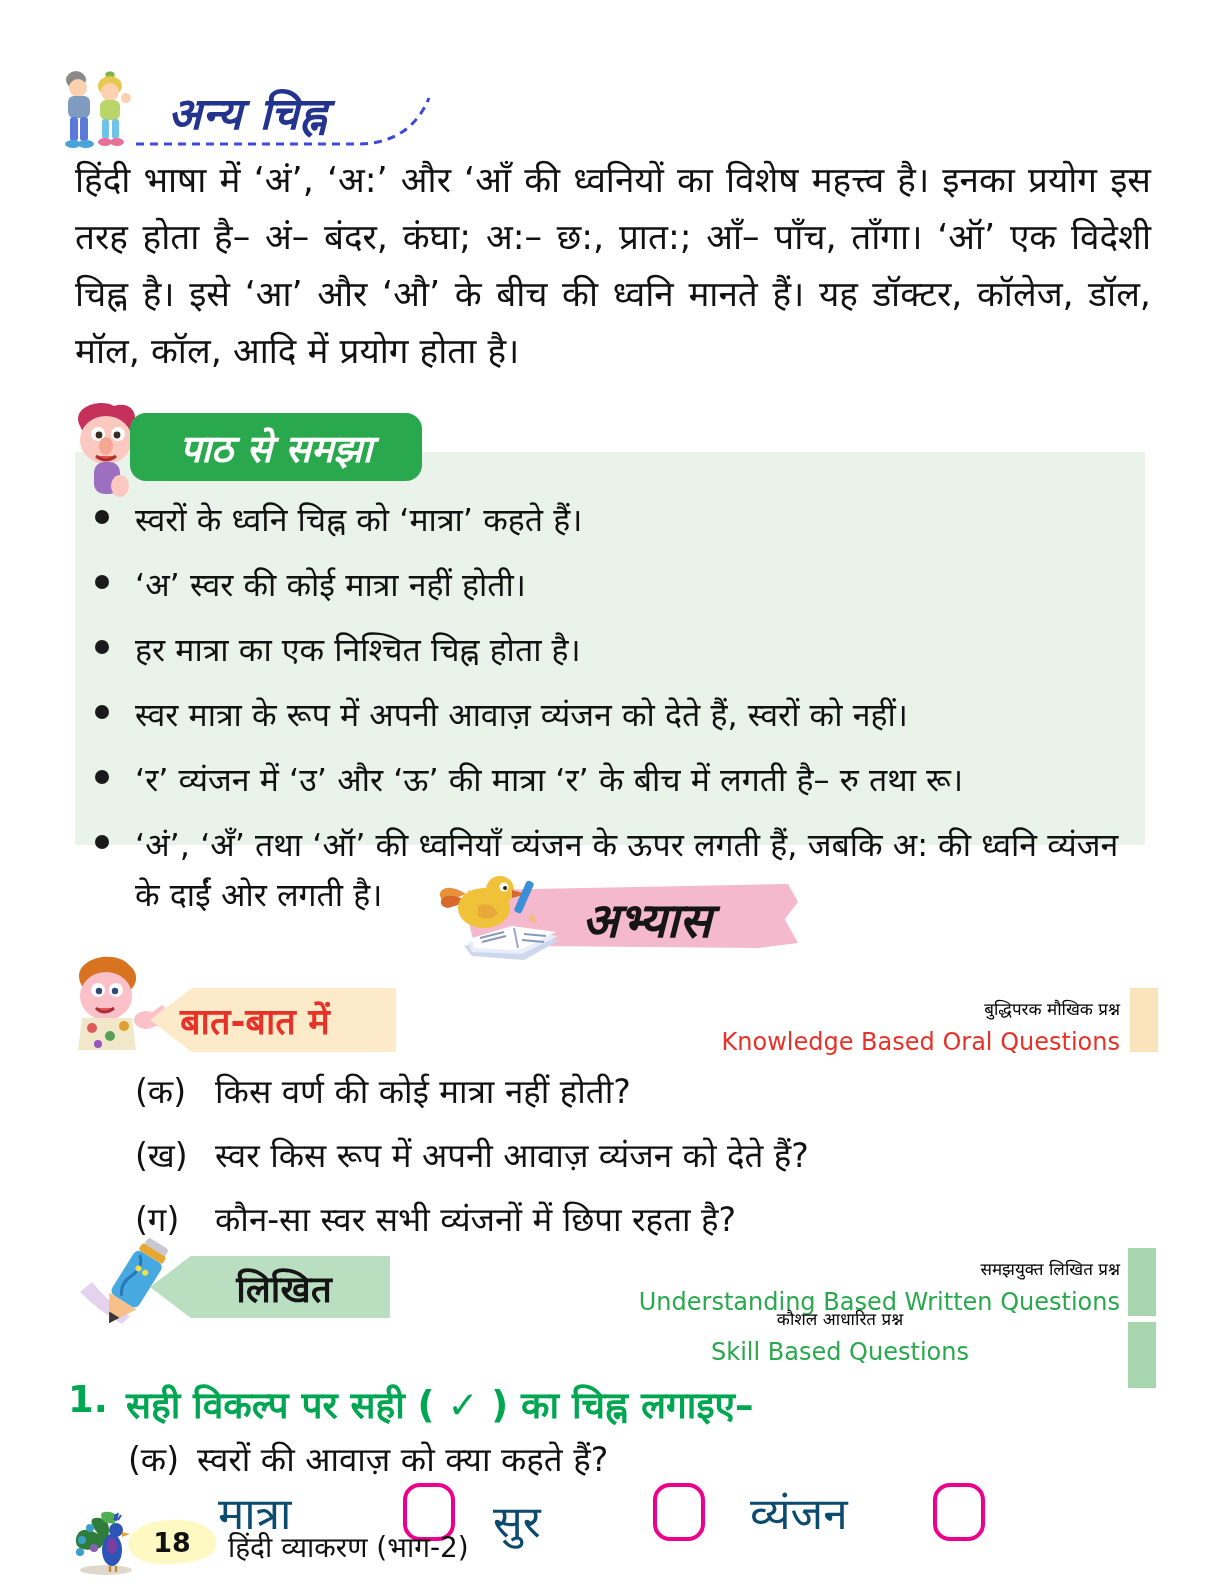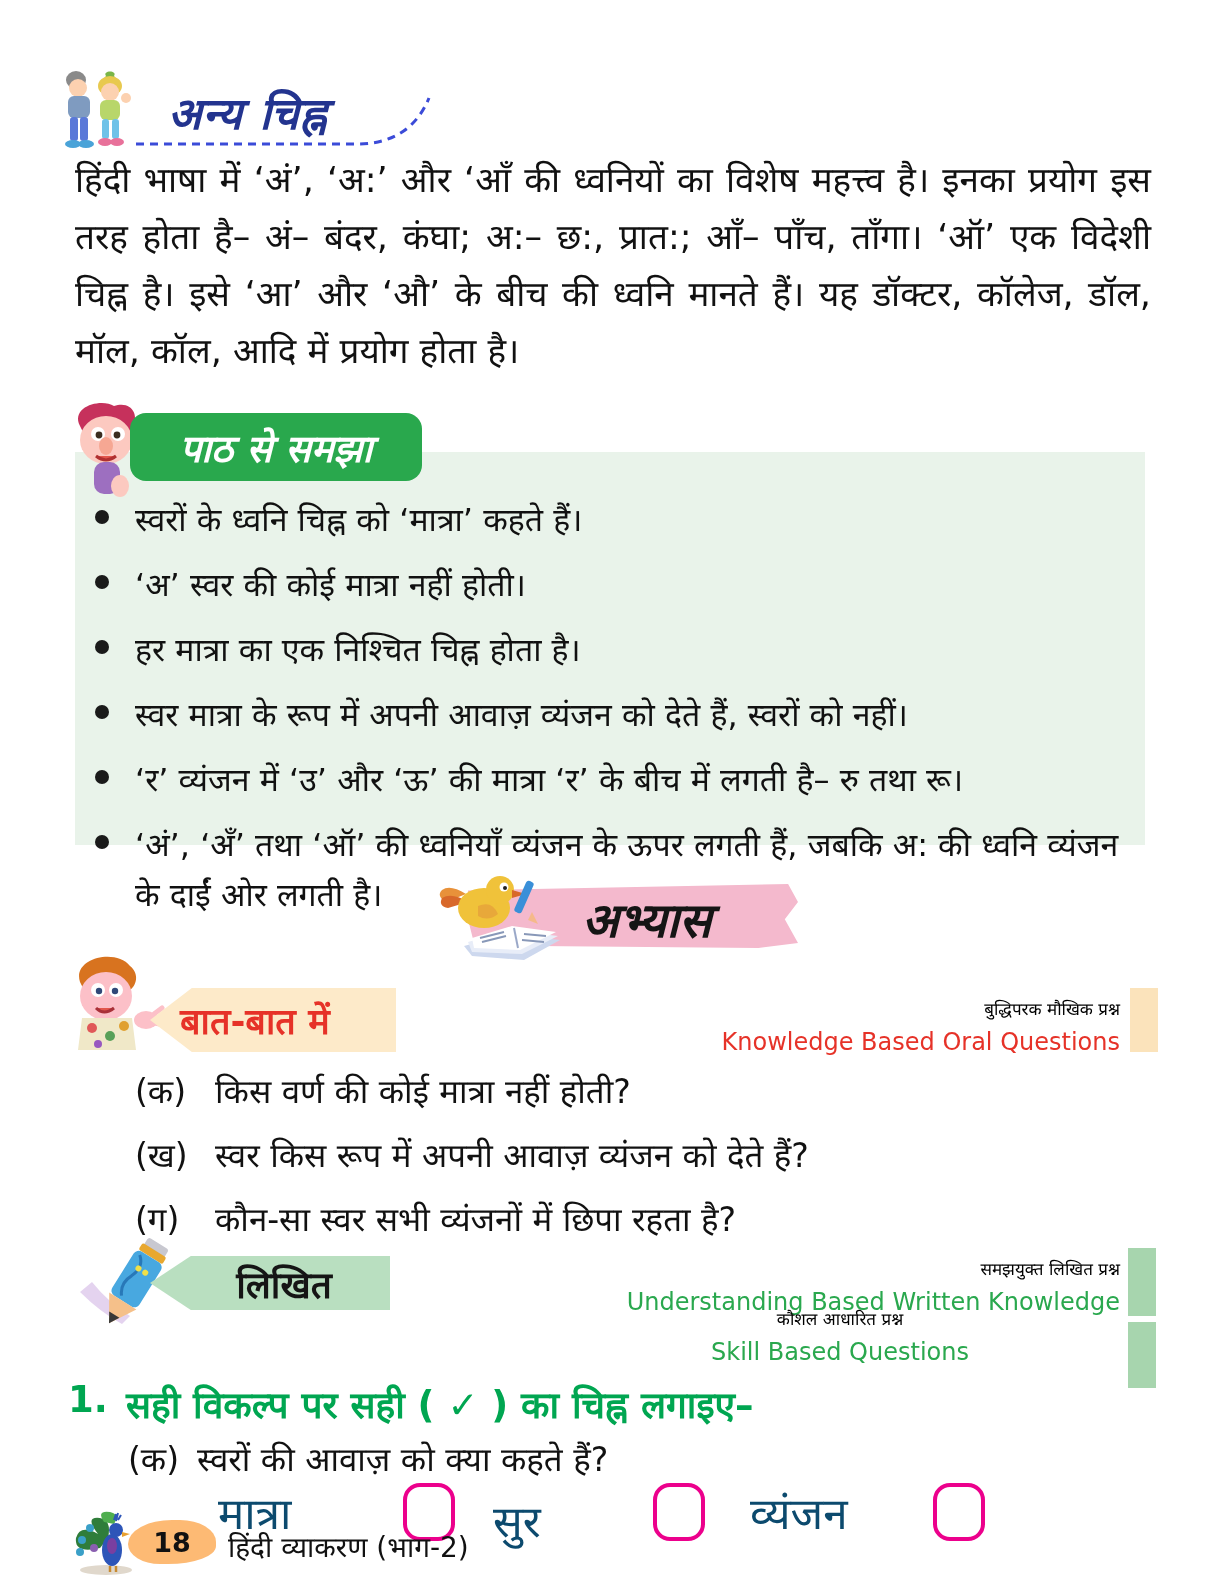--- a/index.html
+++ b/index.html
@@ -80,21 +80,21 @@
   .tag-en-red { color: #e63228; }
   .tag-en-green { color: #2aa84e; }
 
   .oral-questions { position: absolute; left: 135px; top: 1068px; width: 960px; }
   .q-row { display: flex; margin-bottom: 19px; font-size: 33px; color: #111; }
   .q-label { flex: 0 0 80px; }
 
   
   .pencil-illo { position: absolute; left: 70px; top: 1232px; }
   .written-banner {
-    position: absolute; left: 150px; top: 1256px; width: 240px; height: 54px;
+    position: absolute; left: 150px; top: 1256px; width: 240px; height: 62px;
     background: #b9dfc0;
     clip-path: polygon(0 50%, 17% 0, 100% 0, 100% 100%, 17% 100%);
     display: flex; align-items: center; justify-content: center;
   }
   .written-banner span {
     font-size: 37px; font-weight: bold; color: #151515; padding-left: 28px;
   }
 
   .q1-head {
     position: absolute; left: 68px; top: 1378px; width: 1000px;
@@ -120,21 +120,21 @@
   .opt-label-1 { width: 185px; }
   .cb-1 { margin-right: 38px; }
   .opt-label-2 { width: 160px; margin-top: 16px; }
   .cb-2 { margin-right: 45px; }
   .opt-label-3 { width: 183px; }
 
   
   .peacock-illo { position: absolute; left: 70px; top: 1508px; }
   .page-num-blob {
     position: absolute; left: 128px; top: 1520px; width: 88px; height: 44px;
-    background: #fdba74; border-radius: 55% 45% 60% 40% / 60% 55% 45% 50%;
+    background: #fef9c3; border-radius: 55% 45% 60% 40% / 60% 55% 45% 50%;
     display: flex; align-items: center; justify-content: center;
   }
   .page-num { font-size: 27px; font-weight: bold; color: #111; }
   .footer-title { position: absolute; left: 228px; top: 1527px; font-size: 28px; color: #111; }
 </style>
 </head>
 <body>
 
 <div class="page">
 
@@ -291,21 +291,21 @@
         <path d="M48 70 L64 96 L80 70 Z" fill="#f5c08a"></path>
         <path d="M58 86 L64 96 L70 86 Z" fill="#383838"></path>
       </g>
     </svg>
   </div>
   <div class="written-banner">
     <span>लिखित</span>
   </div>
   <div class="tagblock" style="left:560px; top:1252px; width:560px;">
     <div class="tag-hi">समझयुक्त लिखित प्रश्न</div>
-    <div class="tag-en tag-en-green">Understanding Based Written Knowledge</div>
+    <div class="tag-en tag-en-green">Understanding Based Written Questions</div>
   </div>
   <div class="tag-bar bar-green" style="left:1128px; top:1248px; height:68px;"></div>
   <div class="tagblock" style="left:560px; top:1302px; width:560px;text-align:center;">
     <div class="tag-hi">कौशल आधारित प्रश्न</div>
     <div class="tag-en tag-en-green">Skill Based Questions</div>
   </div>
   <div class="tag-bar bar-green" style="left:1128px; top:1322px; height:66px;"></div>
 
   <div class="q1-head">
     <span class="q1-num">1.</span>

